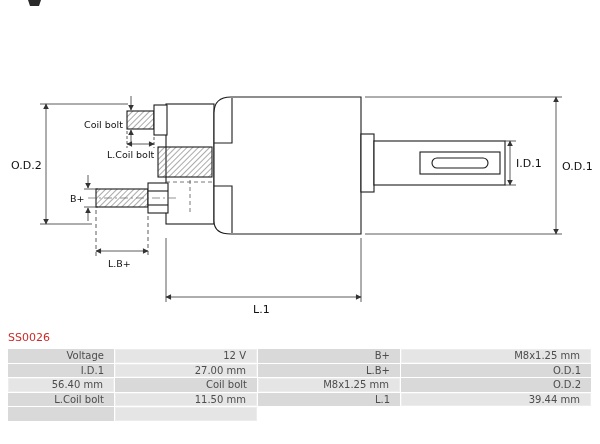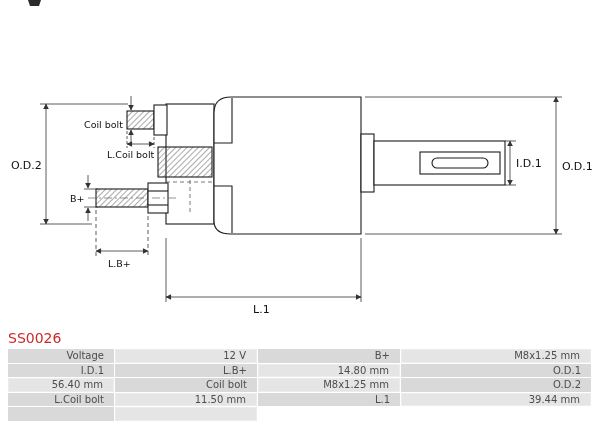--- a/index.html
+++ b/index.html
@@ -12,21 +12,21 @@
   }
   .page { position: relative; width: 600px; height: 444px; background: #fff; }
   .diagram-wrap { position: absolute; top: 0; left: 0; width: 600px; height: 330px; }
   svg text { font-family: "DejaVu Sans", sans-serif; fill: #111; }
   .dim-text { font-size: 11px; }
   .dim-text-sm { font-size: 9.5px; }
   .part-code {
     position: absolute;
     left: 8px;
     top: 330px;
-    font-size: 14px;
+    font-size: 11px;
     color: #cc2929;
     line-height: 16px;
   }
   .spec-table {
     position: absolute;
     left: 8px;
     top: 349px;
     width: 584px;
     height: 72px;
     display: grid;
@@ -147,22 +147,22 @@
   <div class="part-code">SS0026</div>
 
   <div class="spec-table">
 
     <div class="cell label">Voltage</div>
     <div class="cell value">12 V</div>
     <div class="cell label">B+</div>
     <div class="cell value">M8x1.25 mm</div>
 
     <div class="cell label">I.D.1</div>
+    <div class="cell value">27.00 mm</div>
     <div class="cell label">L.B+</div>
-    <div class="cell value">14.80 mm</div>
 
     <div class="cell label">O.D.1</div>
     <div class="cell value">56.40 mm</div>
     <div class="cell label">Coil bolt</div>
     <div class="cell value">M8x1.25 mm</div>
 
     <div class="cell label">O.D.2</div>
     <div class="cell label">L.Coil bolt</div>
     <div class="cell value">11.50 mm</div>
 

